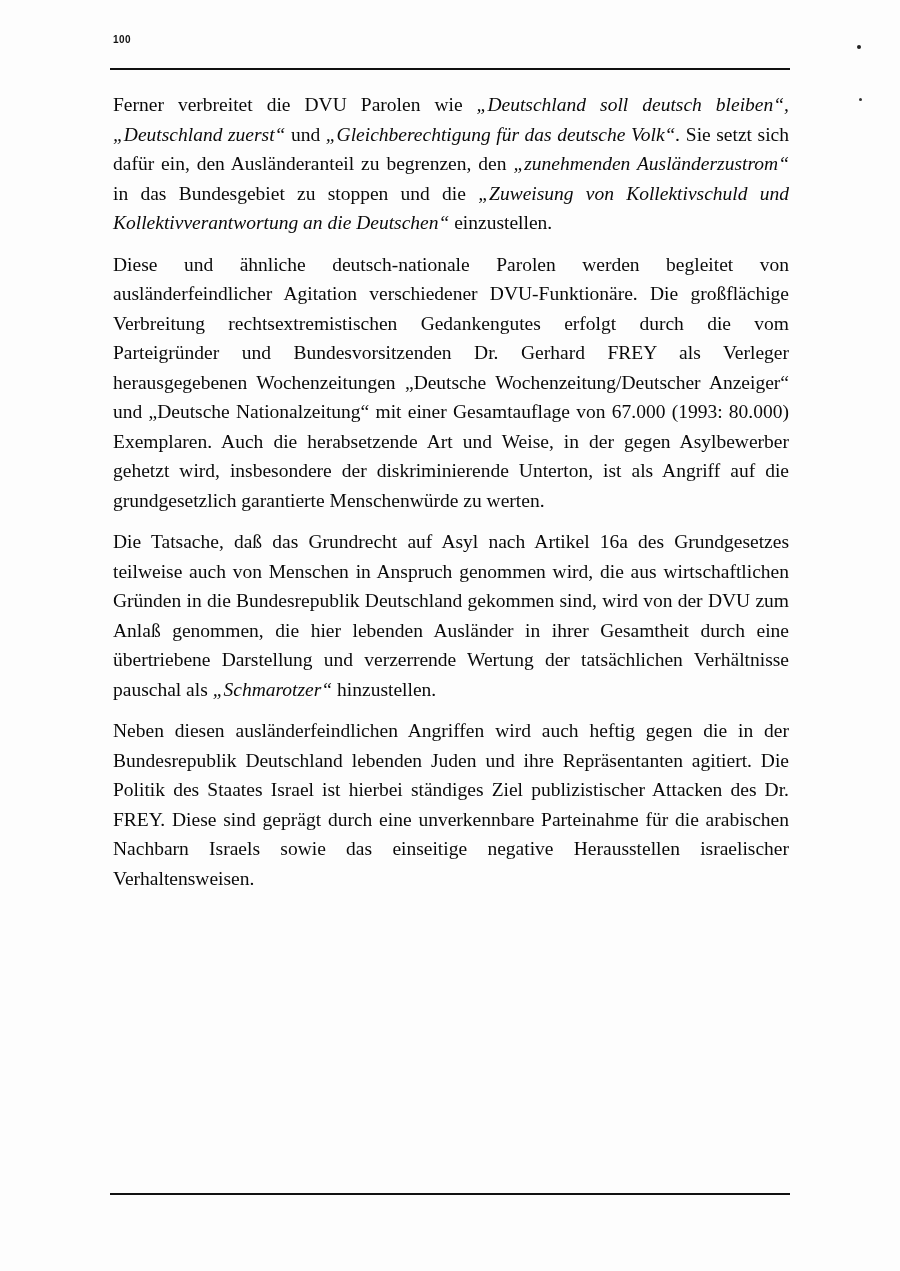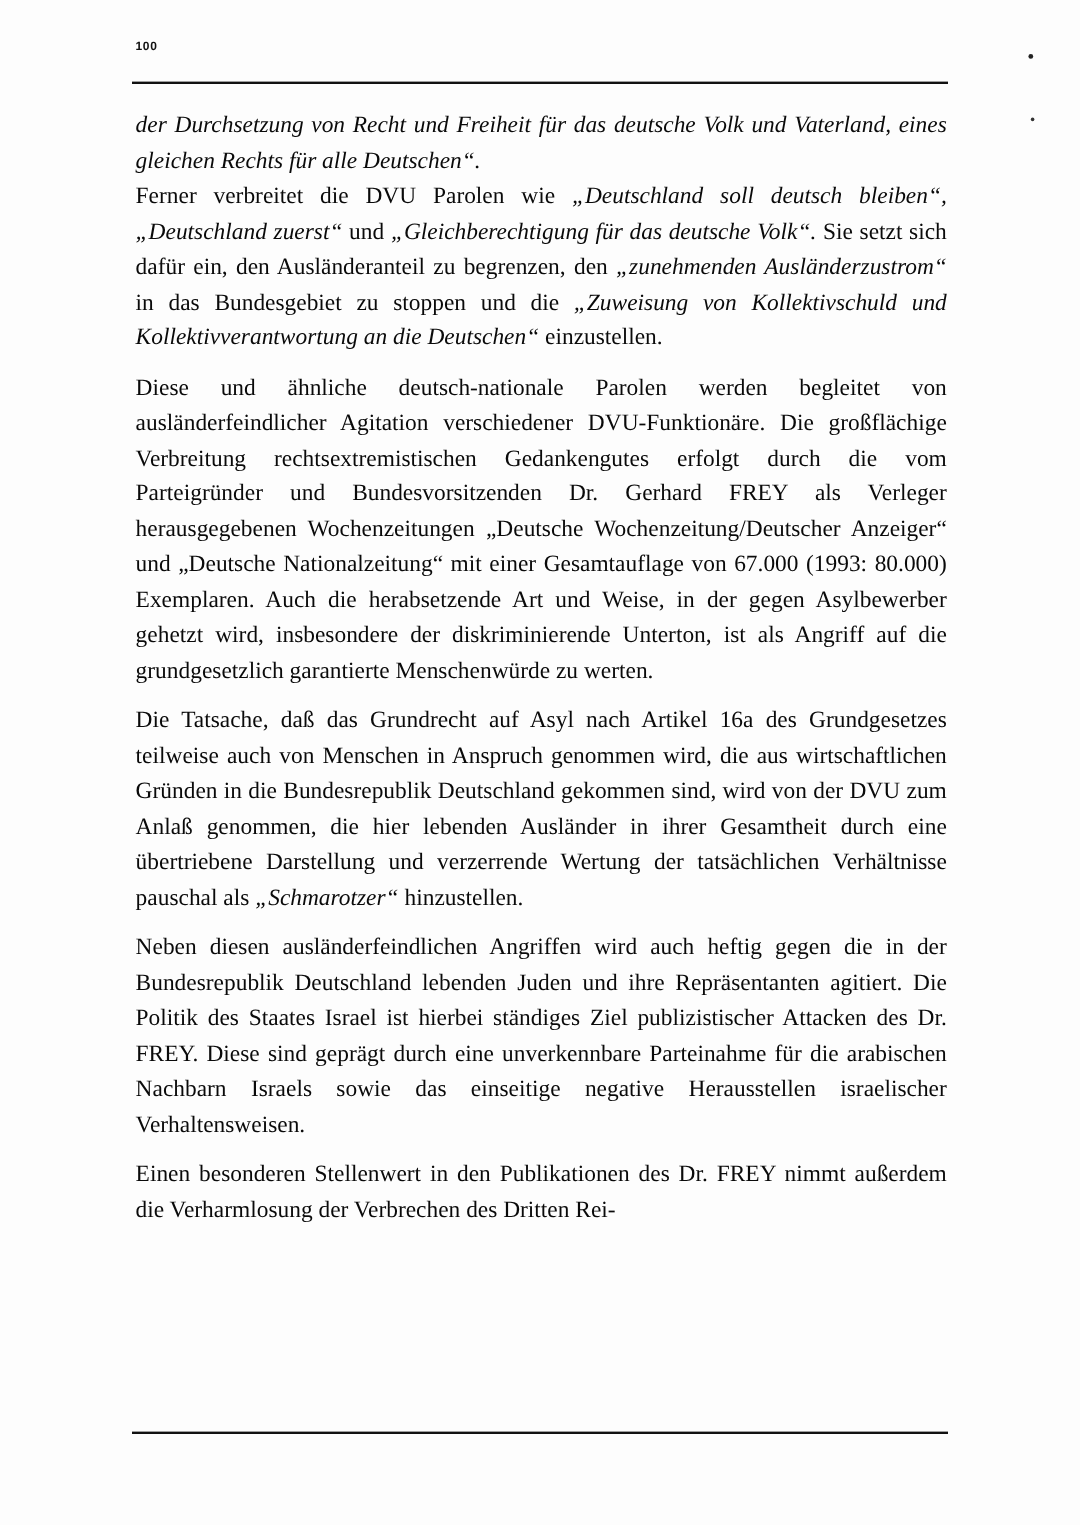--- a/index.html
+++ b/index.html
@@ -85,22 +85,20 @@
   <div class="page-number">100</div>
 
   <div class="corner-dot"></div>
   <div class="side-dot"></div>
 
   <div class="rule rule-top"></div>
   <div class="rule rule-bottom"></div>
 
   <div class="body-col">
     <div id="paragraphs">
-        <p><span class="it">der Durchsetzung von Recht und Freiheit für das deutsche Volk und Vaterland, eines gleichen Rechts für alle Deutschen“.</span></p>
         <p><span>Ferner verbreitet die DVU Parolen wie </span><span class="it">„Deutschland soll deutsch bleiben“, „Deutschland zuerst“</span><span> und </span><span class="it">„Gleichberechtigung für das deutsche Volk“.</span><span> Sie setzt sich dafür ein, den Ausländeranteil zu begrenzen, den </span><span class="it">„zunehmenden Ausländerzustrom“</span><span> in das Bundesgebiet zu stoppen und die </span><span class="it">„Zuweisung von Kollektivschuld und Kollektivverantwortung an die Deutschen“</span><span> einzustellen.</span></p>
         <p class="spaced"><span>Diese und ähnliche deutsch-nationale Parolen werden begleitet von ausländerfeindlicher Agitation verschiedener DVU-Funktionäre. Die großflächige Verbreitung rechtsextremistischen Gedankengutes erfolgt durch die vom Parteigründer und Bundesvorsitzenden Dr. Gerhard FREY als Verleger herausgegebenen Wochenzeitungen „Deutsche Wochenzeitung/Deutscher Anzeiger“ und „Deutsche Nationalzeitung“ mit einer Gesamtauflage von 67.000 (1993: 80.000) Exemplaren. Auch die herabsetzende Art und Weise, in der gegen Asylbewerber gehetzt wird, insbesondere der diskriminierende Unterton, ist als Angriff auf die grundgesetzlich garantierte Menschenwürde zu werten.</span></p>
         <p class="spaced"><span>Die Tatsache, daß das Grundrecht auf Asyl nach Artikel 16a des Grundgesetzes teilweise auch von Menschen in Anspruch genommen wird, die aus wirtschaftlichen Gründen in die Bundesrepublik Deutschland gekommen sind, wird von der DVU zum Anlaß genommen, die hier lebenden Ausländer in ihrer Gesamtheit durch eine übertriebene Darstellung und verzerrende Wertung der tatsächlichen Verhältnisse pauschal als </span><span class="it">„Schmarotzer“</span><span> hinzustellen.</span></p>
         <p class="spaced"><span>Neben diesen ausländerfeindlichen Angriffen wird auch heftig gegen die in der Bundesrepublik Deutschland lebenden Juden und ihre Repräsentanten agitiert. Die Politik des Staates Israel ist hierbei ständiges Ziel publizistischer Attacken des Dr. FREY. Diese sind geprägt durch eine unverkennbare Parteinahme für die arabischen Nachbarn Israels sowie das einseitige negative Herausstellen israelischer Verhaltensweisen.</span></p>
-        <p class="spaced"><span>Einen besonderen Stellenwert in den Publikationen des Dr. FREY nimmt außerdem die Verharmlosung der Verbrechen des Dritten Rei-</span></p>
       </div>
   </div>
 
 </div>
 
 </body></html>

